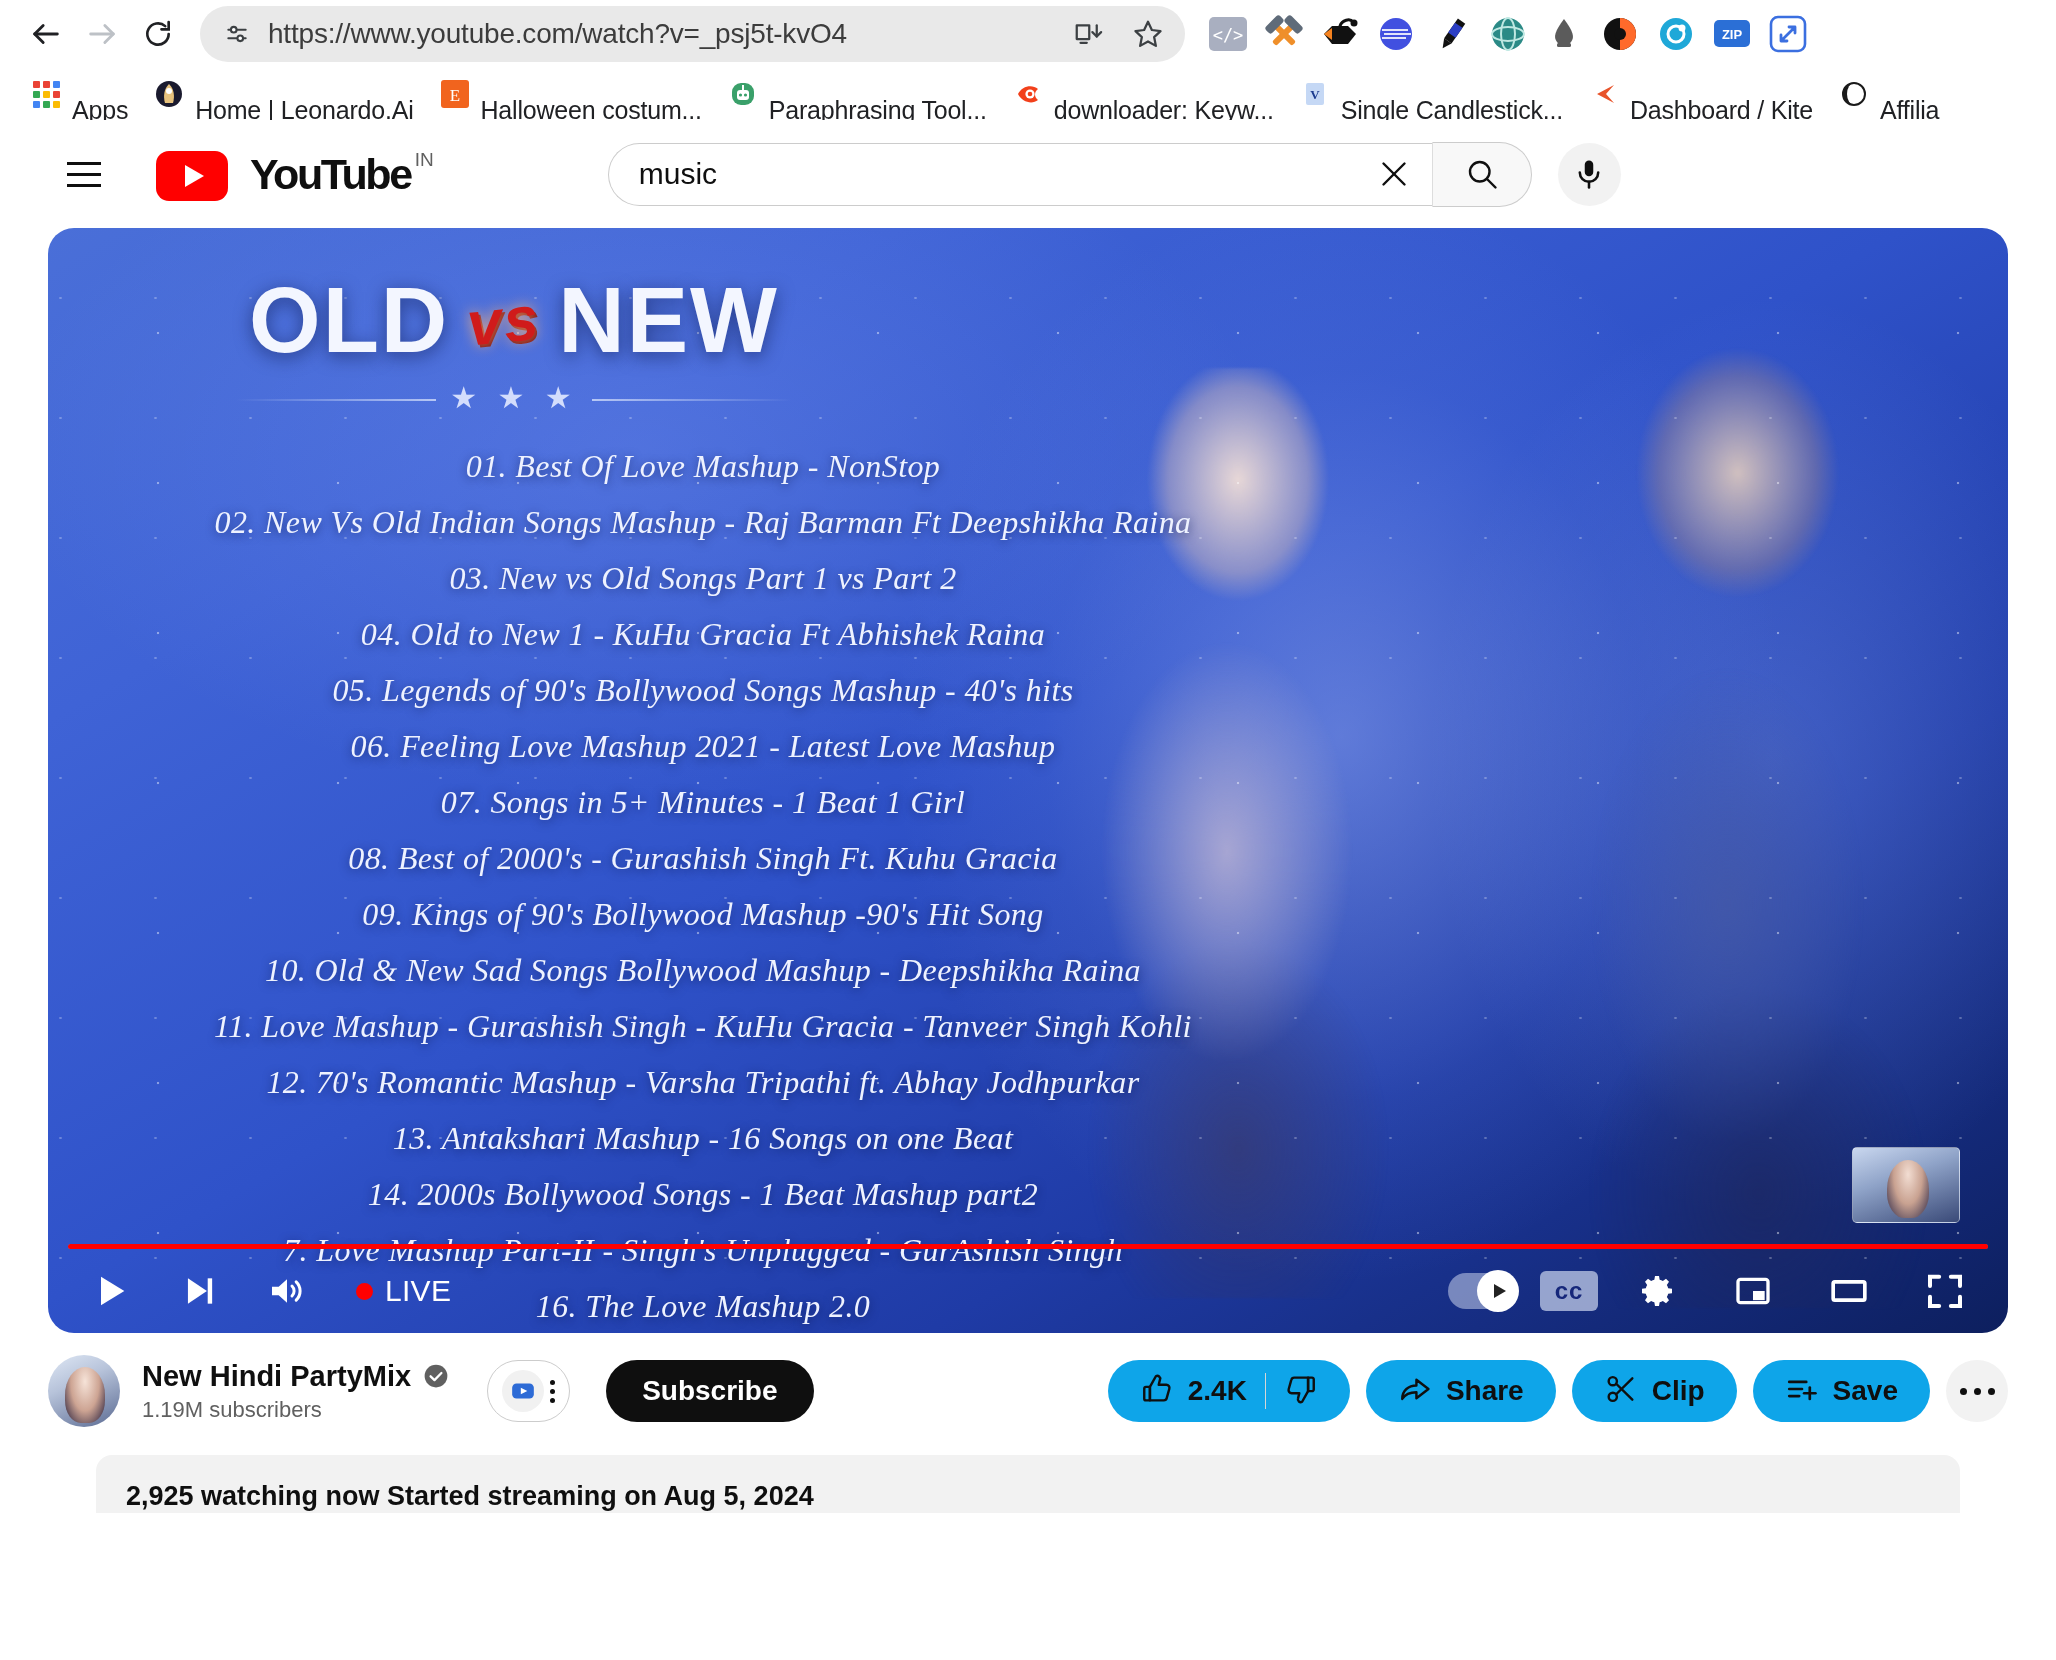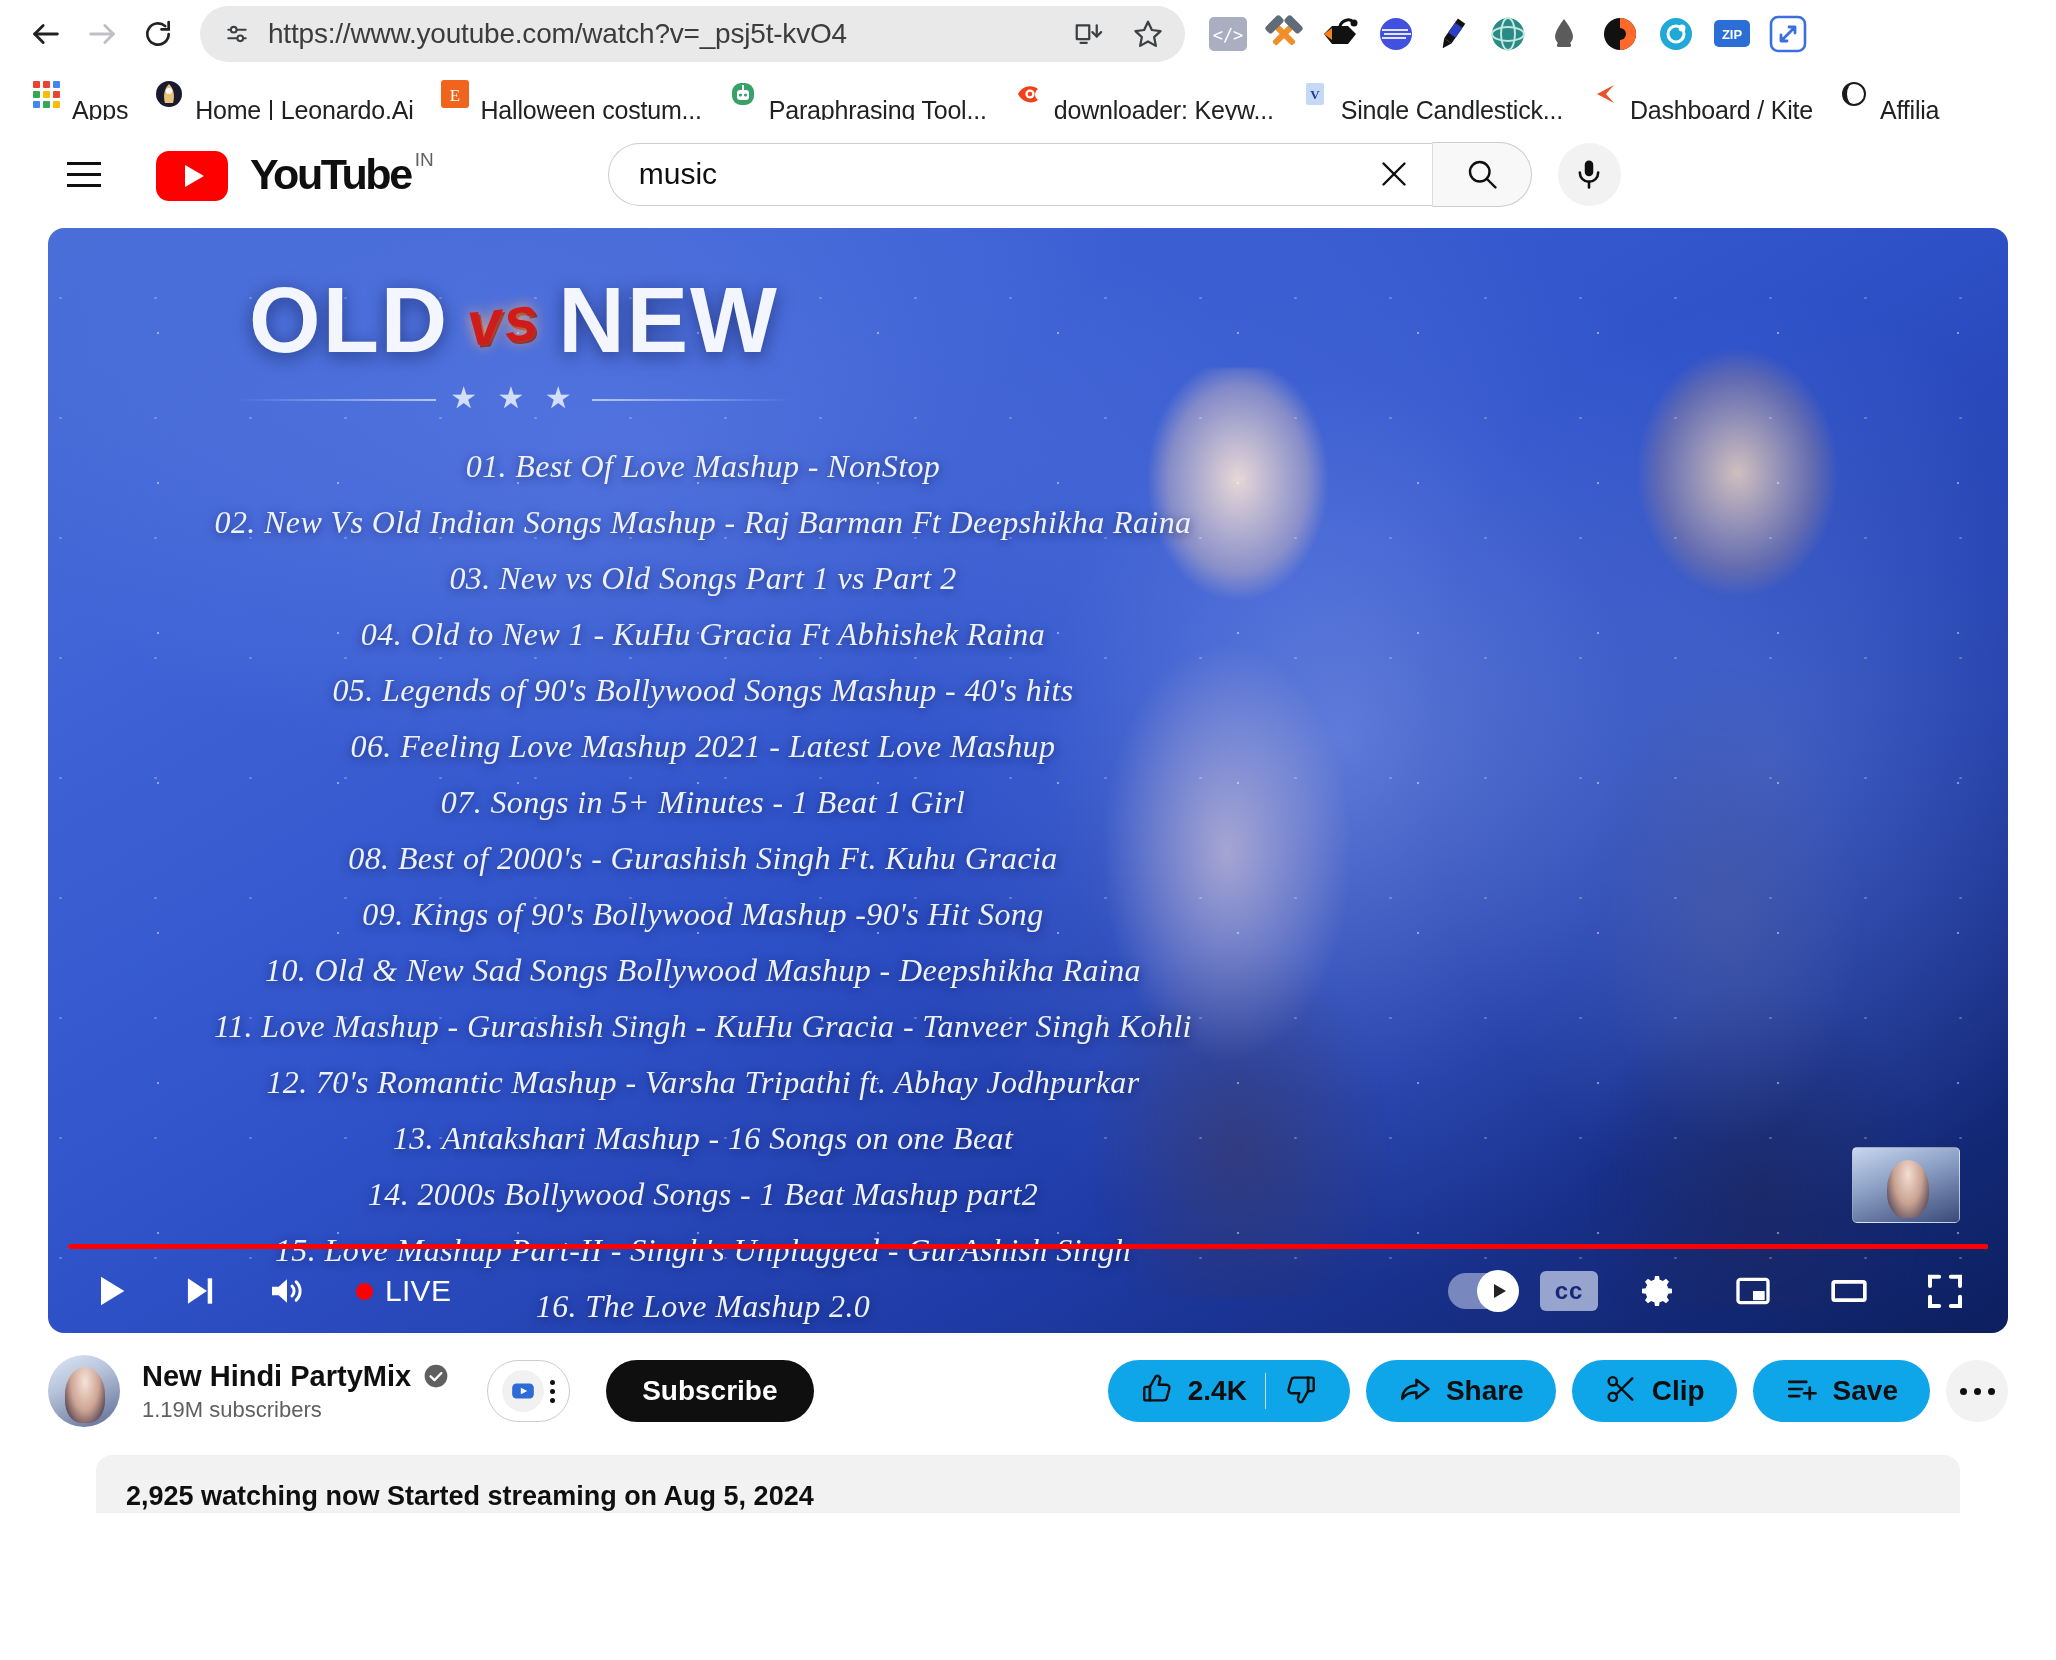--- a/index.html
+++ b/index.html
@@ -126,21 +126,21 @@
     width: 63px; height: 63px; border-radius:50%; background:#f2f2f2;
     display:flex; align-items:center; justify-content:center;
     margin-left: 26px; cursor:pointer; flex:0 0 auto;
   }
 
   
   .player-wrap { padding: 0 48px; }
   .player {
     position: relative;
     width: 1960px; height: 1105px;
-    border-radius: 16px; overflow: hidden;
+    border-radius: 26px; overflow: hidden;
     background: linear-gradient(150deg,#4a6fd8 0%, #3f63d6 22%, #2f52c9 48%, #1f3ba6 72%, #0d1f5e 100%);
   }
   .player-bg-glow {
     position:absolute; inset:0;
     background:
       radial-gradient(ellipse 620px 760px at 66% 46%, rgba(170,190,255,0.42) 0%, rgba(120,150,240,0.12) 48%, transparent 72%),
       radial-gradient(ellipse 520px 700px at 88% 48%, rgba(140,170,255,0.30) 0%, transparent 66%),
       radial-gradient(ellipse 900px 500px at 30% 20%, rgba(150,175,255,0.22) 0%, transparent 70%);
   }
   
@@ -641,21 +641,21 @@
         <div class="track">05. Legends of 90's Bollywood Songs Mashup - 40's hits</div>
         <div class="track">06. Feeling Love Mashup 2021 - Latest Love Mashup</div>
         <div class="track">07. Songs in 5+ Minutes - 1 Beat 1 Girl</div>
         <div class="track">08. Best of 2000's - Gurashish Singh Ft. Kuhu Gracia</div>
         <div class="track">09. Kings of 90's Bollywood Mashup -90's Hit Song</div>
         <div class="track">10. Old &amp; New Sad Songs Bollywood Mashup - Deepshikha Raina</div>
         <div class="track">11. Love Mashup - Gurashish Singh - KuHu Gracia - Tanveer Singh Kohli</div>
         <div class="track">12. 70's Romantic Mashup - Varsha Tripathi ft. Abhay Jodhpurkar</div>
         <div class="track">13. Antakshari Mashup - 16 Songs on one Beat</div>
         <div class="track">14. 2000s Bollywood Songs - 1 Beat Mashup part2</div>
-        <div class="track">15. Love Mashup Part-II - Singh's Unplugged - GurAshish Singh</div>
+        <div class="track">7. Love Mashup Part-II - Singh's Unplugged - GurAshish Singh</div>
         <div class="track">16. The Love Mashup 2.0</div>
       </div>
 
       <div class="mini-thumb"></div>
 
       <div class="progress-bar">
           <i></i>
         </div>
 
       <div class="controls">

